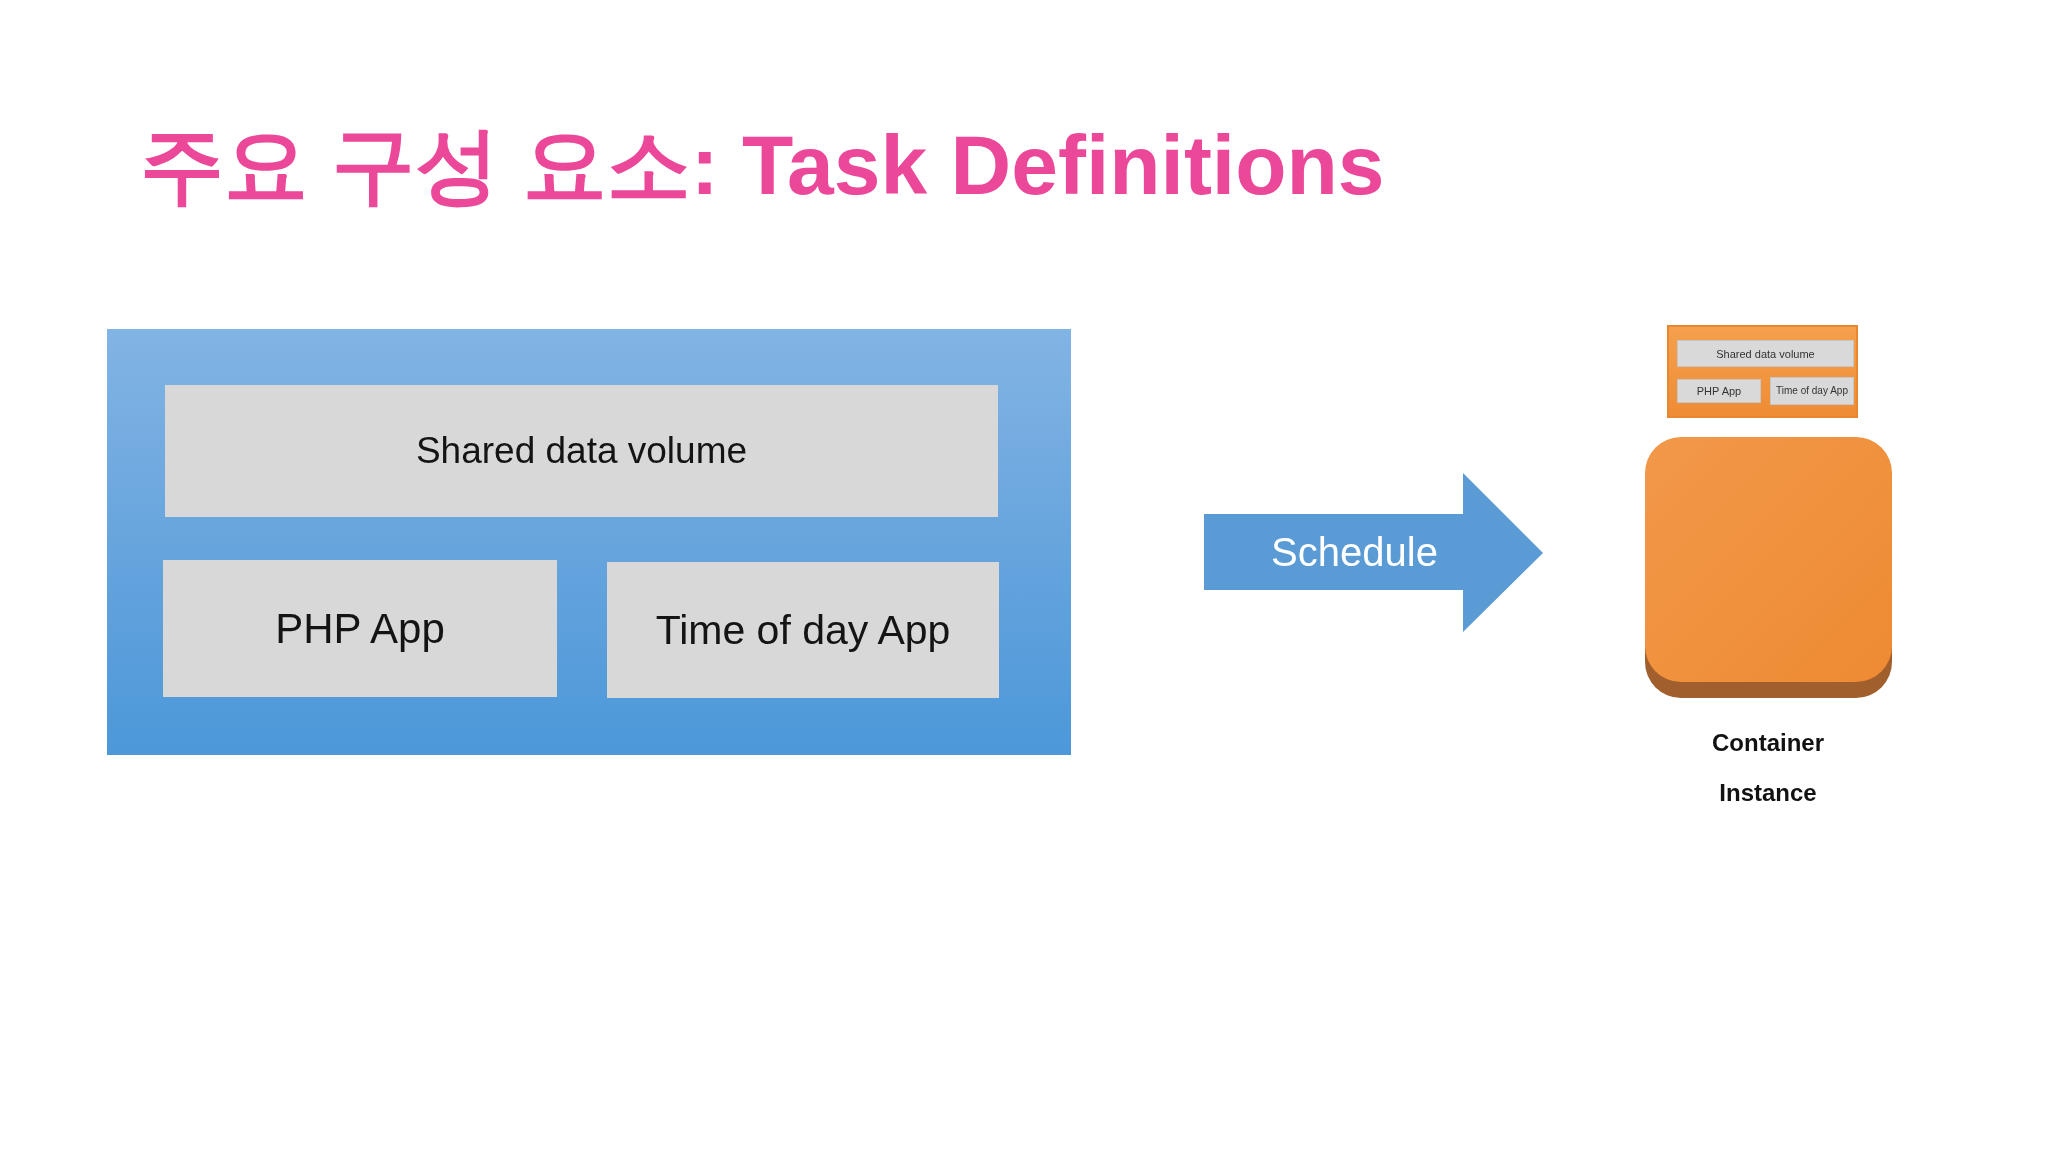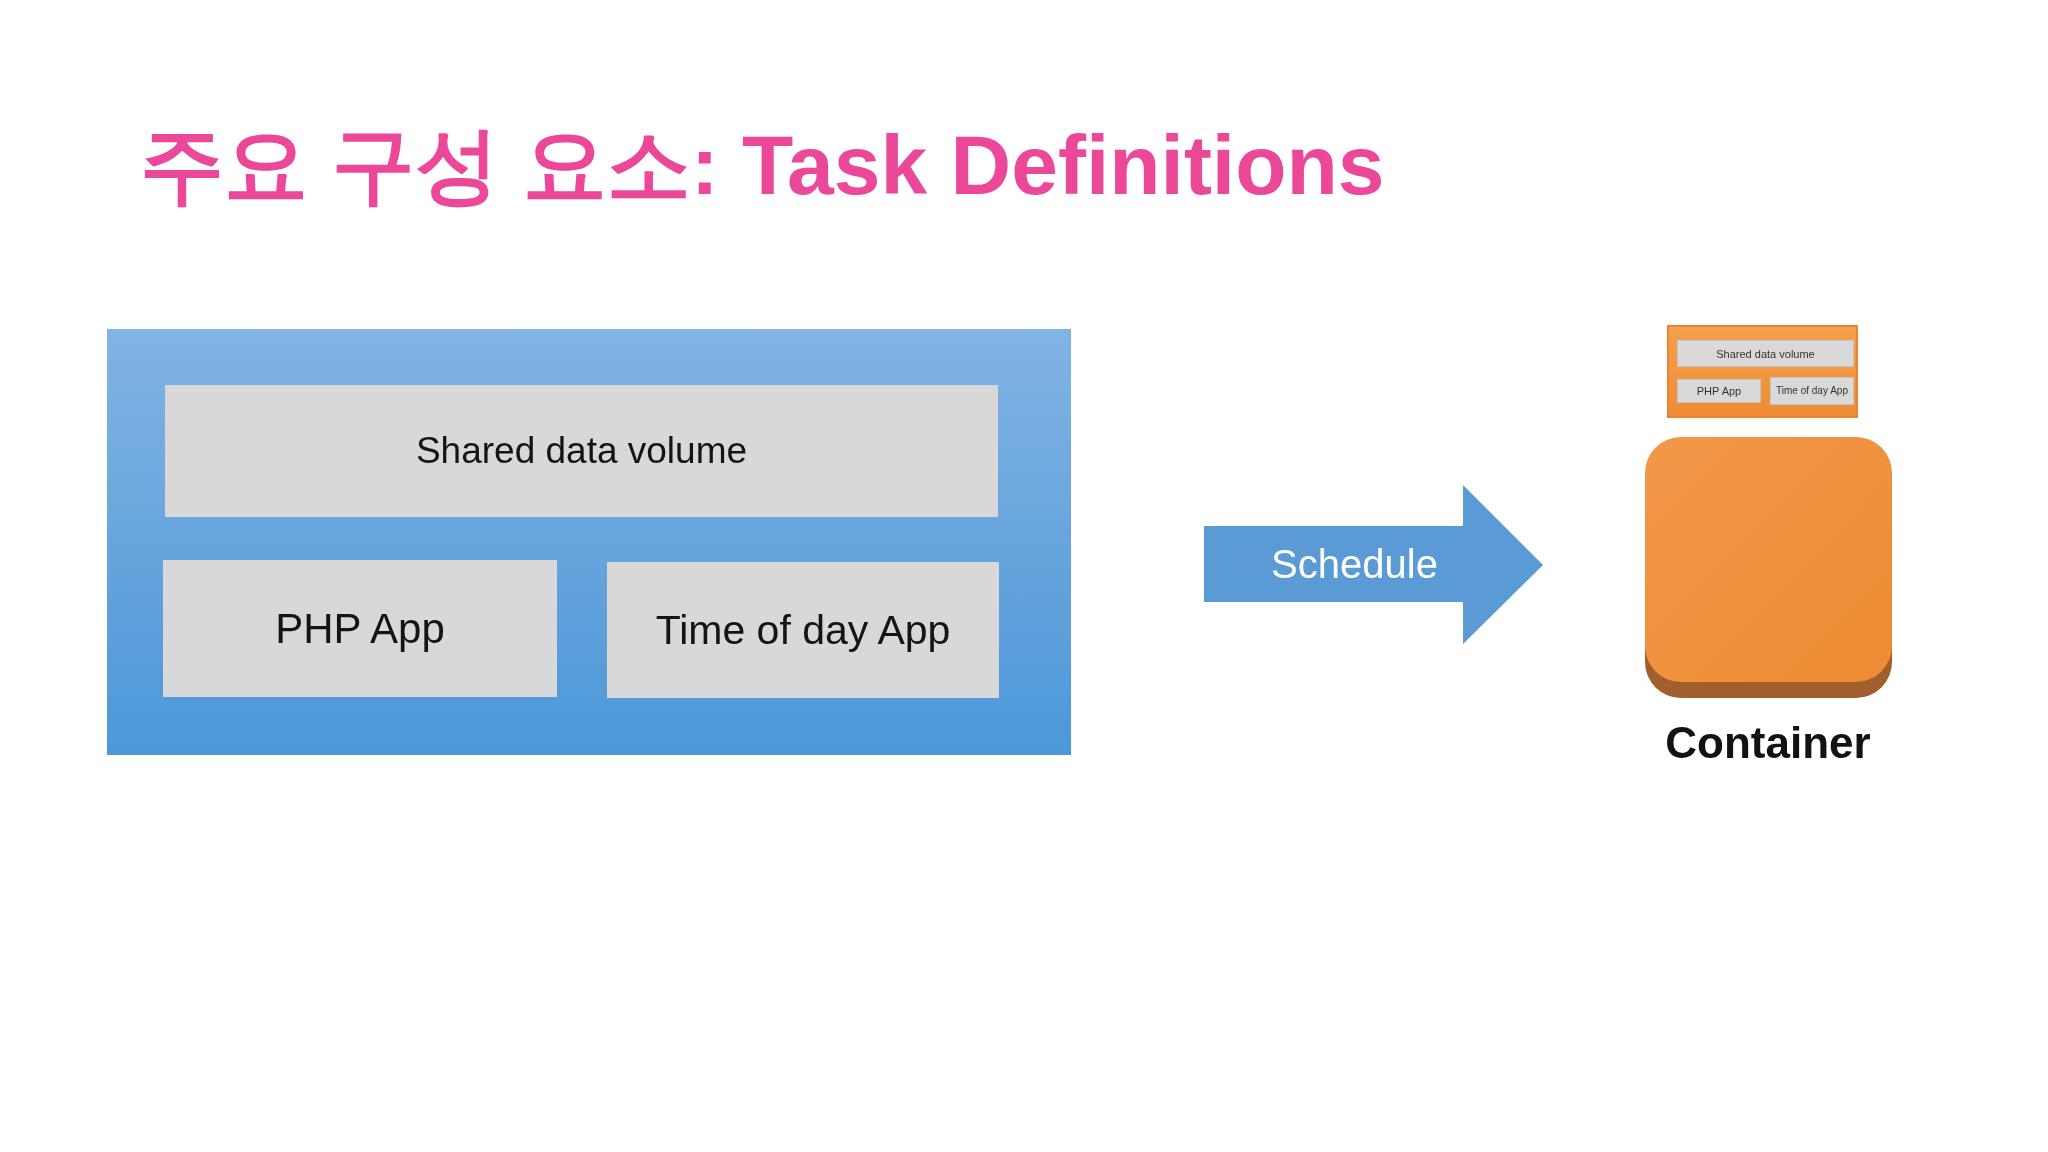--- a/index.html
+++ b/index.html
@@ -43,21 +43,21 @@
     display: flex;
     align-items: center;
     justify-content: center;
     color: #141414;
   }
   .shared-box { left: 58px; top: 56px; width: 833px; height: 132px; font-size: 37px; }
   .php-box    { left: 56px; top: 231px; width: 394px; height: 137px; font-size: 42px; }
   .time-box   { left: 500px; top: 233px; width: 392px; height: 136px; font-size: 41px; }
 
   
-  .arrow-wrap { left: 1204px; top: 485px; width: 339px; height: 159px; text-align: right; }
+  .arrow-wrap { left: 1204px; top: 473px; width: 339px; height: 159px; text-align: right; }
   .arrow-label {
     position: absolute;
     left: 0; top: 41px;
     width: 259px; height: 76px;
     display: flex;
     align-items: center;
     justify-content: center;
     padding-left: 42px;
     box-sizing: border-box;
     color: #ffffff;
@@ -104,21 +104,21 @@
     width: 247px;
     height: 245px;
     border-radius: 36px;
     background: linear-gradient(135deg, #f2984a 0%, #f0913c 55%, #ee8a33 100%);
   }
   .ci-label {
     left: 1618px;
     top: 718px;
     width: 300px;
     text-align: center;
-    font-size: 44px;
+    font-size: 24px;
     font-weight: 700;
     color: #121212;
     line-height: 50px;
   }
 </style>
 </head>
 <body>
 
 <div class="stage">
 
@@ -153,15 +153,16 @@
     <div class="mini-gray mini-time">
       <span>Time of day App</span>
     </div>
   </div>
 
   <div class="abs ci-shadow"></div>
   <div class="abs ci-face"></div>
 
   <div class="abs ci-label">
     <div>Container</div>
+    <div>Instance</div>
   </div>
 
 </div>
 
 </body></html>

